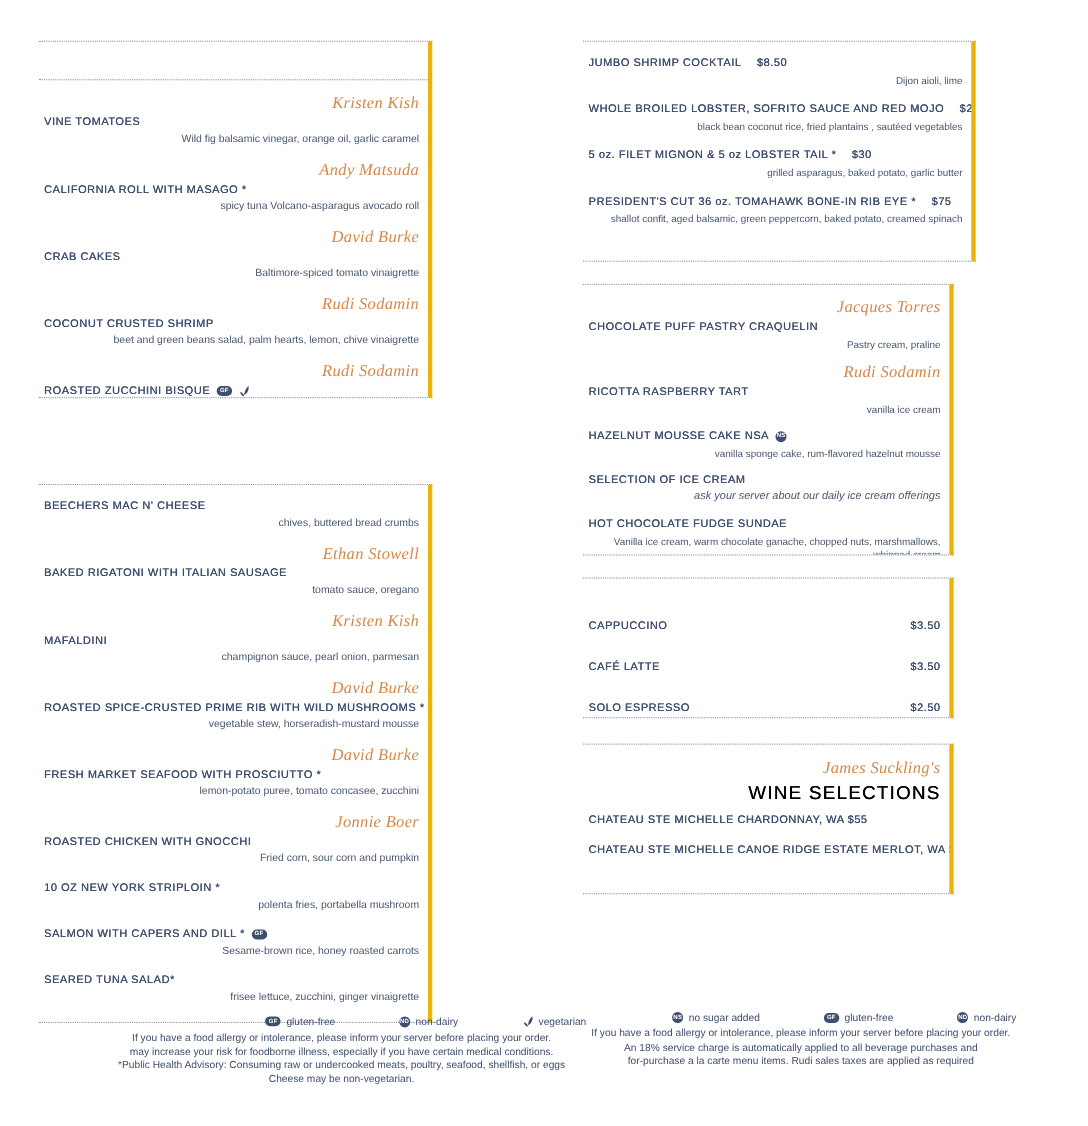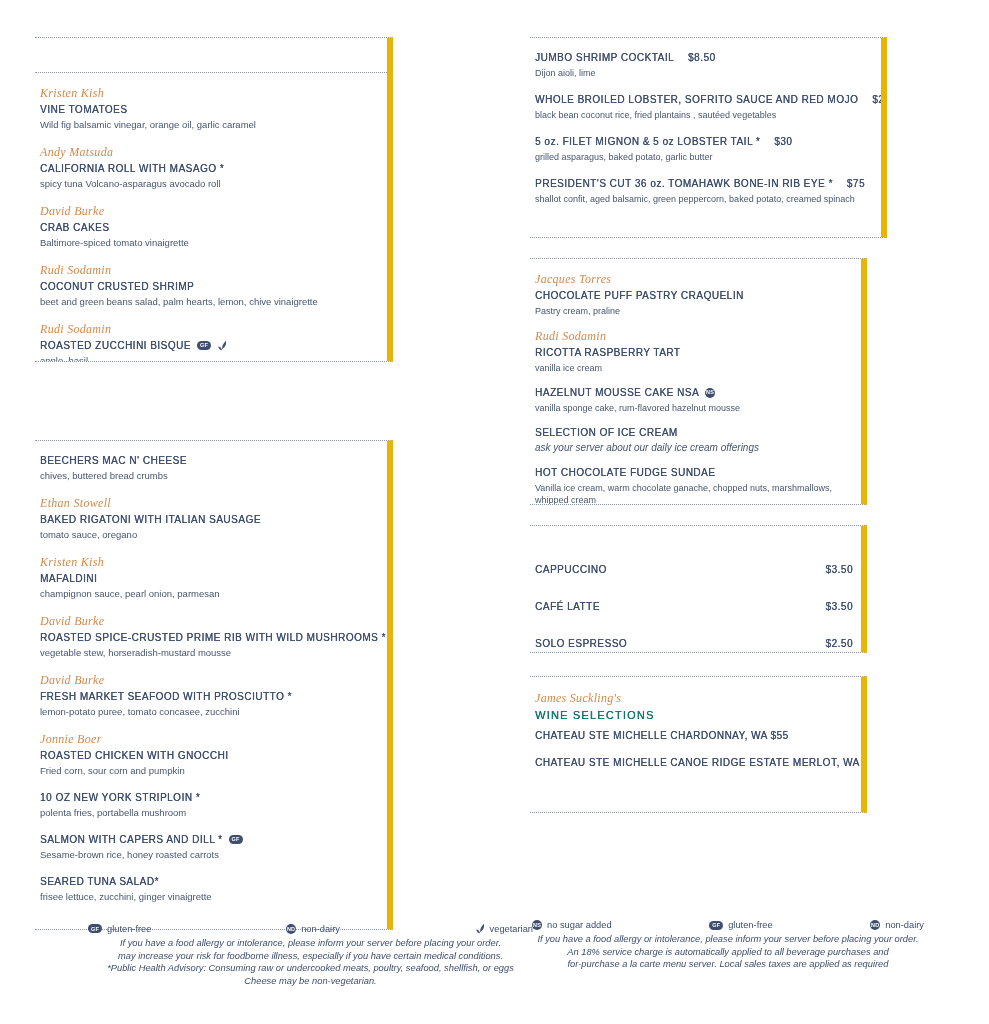--- a/index.html
+++ b/index.html
@@ -1,41 +1,41 @@
 <!DOCTYPE html>
 <html><head>
 <meta charset="utf-8">
 <style>
   html,body{margin:0;padding:0;background:#ffffff;}
   body{width:989px;height:1024px;position:relative;font-family:"Liberation Sans",sans-serif;color:#3E4E6F;}
-  .section{position:absolute;box-sizing:border-box;border-top:1px dotted #8d93a5;border-bottom:1px dotted #8d93a5;border-right:6px solid #eab308;overflow:hidden;}
+  .section{position:absolute;box-sizing:border-box;border-top:1px dotted #8d93a5;border-bottom:1px dotted #8d93a5;border-right:4px solid #eab308;overflow:hidden;text-align:right;}
   .box-head{height:34px;border-bottom:1px dotted #8d93a5;}
   .items{padding:13px 8px 0 5px;}
   .item{margin-bottom:14px;}
-  .chef{font-family:"Liberation Serif",serif;font-style:italic;font-size:12px;color:#D5884A;letter-spacing:.3px;margin-bottom:2px;}
+  .chef{font-family:"Liberation Serif",serif;font-style:italic;font-size:15px;color:#D5884A;letter-spacing:.3px;margin-bottom:2px;}
   .name-row{display:flex;align-items:center;gap:6px;line-height:13px;}
   .name-row.spread{justify-content:space-between;margin-top:24px;}
   .item-name{font-size:10px;letter-spacing:.5px;color:#3E4E6F;text-shadow:.25px 0 0 currentColor;white-space:nowrap;}
   .price{font-size:10px;letter-spacing:.5px;color:#3E4E6F;text-shadow:.25px 0 0 currentColor;margin-left:8px;white-space:nowrap;}
   .desc{font-size:9.5px;line-height:12.5px;color:#47566F;margin-top:2.5px;}
   .right-col .desc{font-size:9px;}
   .desc.it{font-style:italic;font-size:10px;}
   .badge{display:inline-flex;align-items:center;justify-content:center;background:#3E4E6F;color:#fff;font-size:5.5px;font-weight:bold;letter-spacing:.2px;flex:0 0 auto;}
   .icon-gf{width:14px;height:9px;border-radius:5px;}
   .icon-nd,.icon-ns{width:10px;height:10px;border-radius:50%;}
   .icon-leaf{background:none;width:10px;height:11px;}
   .special{margin-top:4px;}
   .special-line{font-size:9.5px;letter-spacing:1px;color:#D9914F;line-height:15px;text-shadow:.2px 0 0 currentColor;}
   .wine-head{padding:14px 8px 0 5px;}
-  .wine-title{font-size:11px;letter-spacing:1.2px;color:#0f766e;text-shadow:.3px 0 0 currentColor;margin:3px 0 8px;}
+  .wine-title{font-size:17px;letter-spacing:1.2px;color:#000000;text-shadow:.3px 0 0 currentColor;margin:3px 0 8px;}
   .coffee-note{font-size:13px;font-style:italic;color:#47566F;padding:4px 8px 0 5px;}
   .footer{position:absolute;text-align:center;}
-  .legend-row{display:flex;justify-content:space-between;gap:58px;margin-bottom:3px;}
+  .legend-row{display:flex;justify-content:flex-end;gap:58px;margin-bottom:3px;}
   .legend-item{display:inline-flex;align-items:center;gap:5px;font-size:9.3px;color:#3E4E6F;}
-  .foot-line{font-size:9.3px;line-height:12.5px;color:#3E4E6F;font-style:italic;}
+  .foot-line{font-size:9.3px;line-height:12.5px;color:#3E4E6F;}
   
   .sec-starters{top:37px;left:35px;width:358px;height:325px;}
   .sec-mains{top:440px;left:35px;width:358px;height:490px;}
   .sec-indulge{top:37px;left:530px;width:357px;height:201px;}
   .sec-desserts{top:258px;left:530px;width:337px;height:247px;}
   .sec-desserts .item{margin-bottom:12px;}
   .sec-coffees{top:525px;left:530px;width:337px;height:128px;}
   .sec-coffees .item{margin-bottom:15px;}
   .sec-drinks{top:676px;left:530px;width:337px;height:137px;}
   .footer-left{top:923px;left:88px;width:445px;}
@@ -321,15 +321,15 @@
         <span>gluten-free</span>
       </span>
       <span class="legend-item">
         <span class="badge icon-nd">ND</span>
         <span>non-dairy</span>
       </span>
     </div>
   <div>
       <div class="foot-line">If you have a food allergy or intolerance, please inform your server before placing your order.</div>
       <div class="foot-line">An 18% service charge is automatically applied to all beverage purchases and</div>
-      <div class="foot-line">for-purchase a la carte menu server. Local sales taxes are applied as required</div>
+      <div class="foot-line">for-purchase a la carte menu items. Rudi sales taxes are applied as required</div>
     </div>
 </div>
 
 </body></html>

